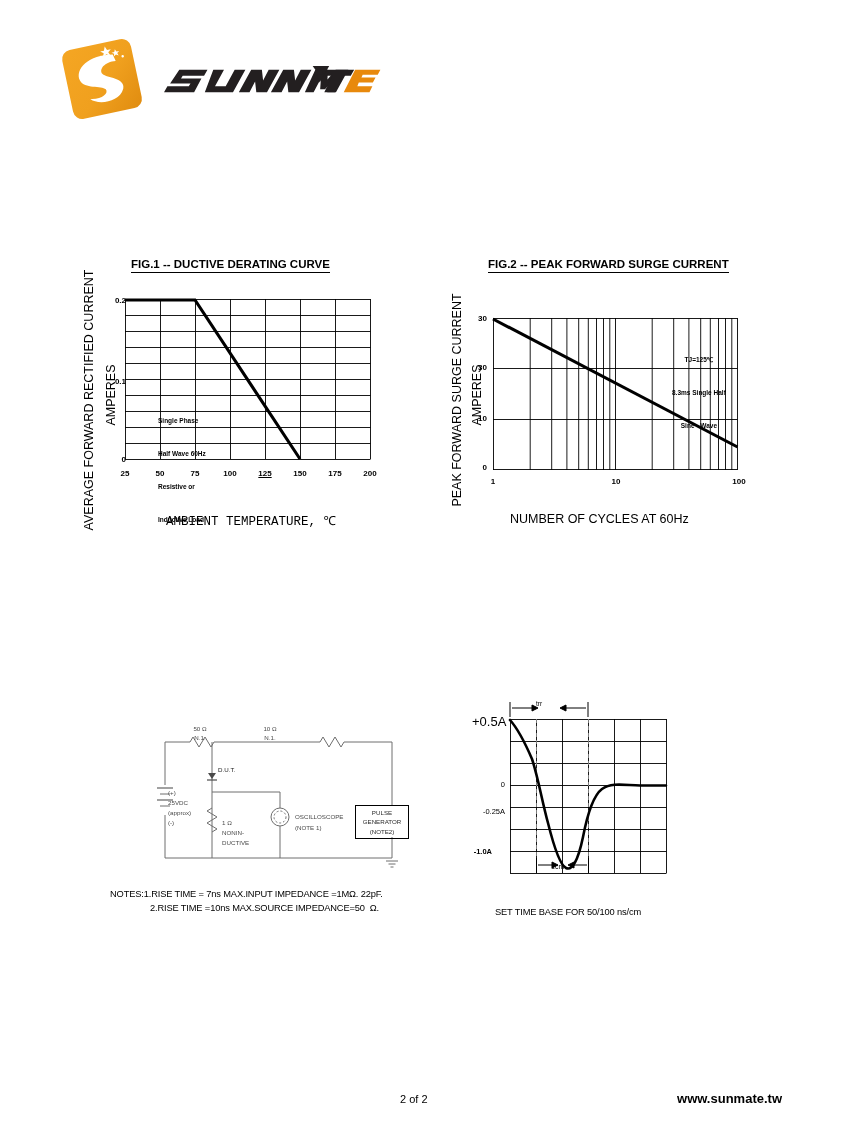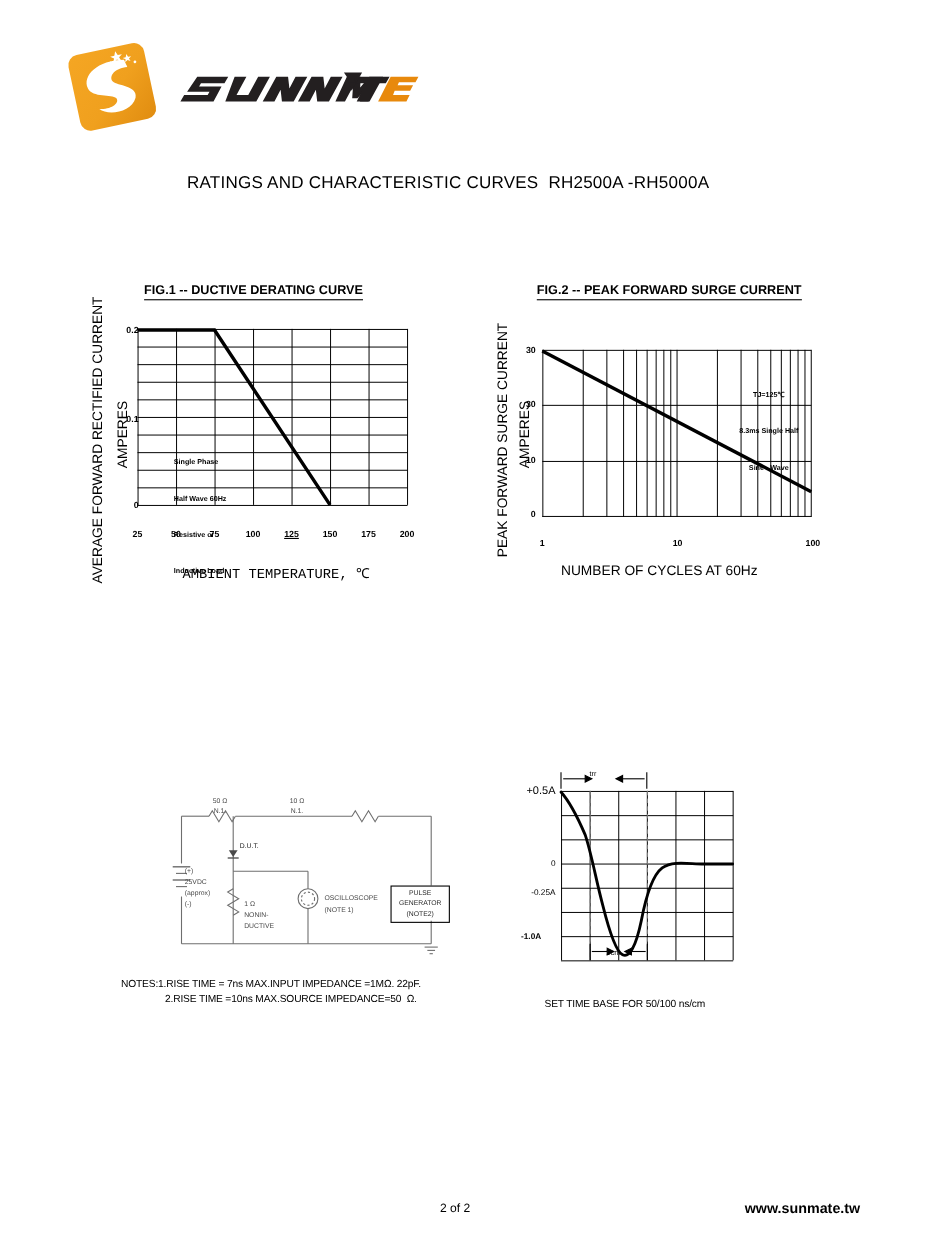--- a/index.html
+++ b/index.html
@@ -75,21 +75,21 @@
     position: absolute;
     font-size: 12.5px;
     white-space: pre;
   }
   .tick-x, .tick-y {
     position: absolute;
     font-size: 8px;
     font-weight: bold;
     white-space: pre;
   }
-  .tick-x { text-align: center; margin-top: 12px; }
+  .tick-x { text-align: center; }
   .tick-y { text-align: right; }
   .note-in-chart {
     position: absolute;
     font-size: 6.5px;
     font-weight: bold;
     line-height: 11px;
     white-space: pre;
   }
 
   
@@ -193,21 +193,20 @@
       <g fill="#231f20" transform="skewX(-14)">
         <path d="M396 12 H452 L448 24 H432 L424 58 H402 L410 24 H392 Z" transform="translate(-50,0)"></path>
       </g>
 
       <g fill="#e8890c" transform="skewX(-14) translate(4,0)">
         <path d="M400 12 H452 L449 22 H418 L417 28 H446 L443 38 H414 L413 46 H444 L441 58 H388 Z"></path>
       </g>
     </svg>
   </div>
 
-  <div id="doc-title">RATINGS AND CHARACTERISTIC CURVES  RH2500A -RH5000A</div>
 
   <div class="fig-title" style="left:131px; top:258px;">FIG.1 -- DUCTIVE DERATING CURVE</div>
 
   <div class="axis-label-v" style="left:82px; top:545px; width:290px;">AVERAGE FORWARD RECTIFIED CURRENT</div>
   <div class="axis-label-v" style="left:104px; top:440px; width:90px;">AMPERES</div>
   <div class="axis-label-h" style="left:166px; top:512px;font-family:Liberation Mono, monospace;">AMBIENT TEMPERATURE, ℃</div>
 
   <div class="tick-y" style="left:104px; top:296px; width:22px;">0.2</div>
   <div class="tick-y" style="left:104px; top:377px; width:22px;">0.1</div>
   <div class="tick-y" style="left:104px; top:455px; width:22px;">0</div>
@@ -372,21 +371,21 @@
   <div class="ckt-text" style="left:295px; top:812px;">OSCILLOSCOPE</div>
   <div class="ckt-text" style="left:295px; top:823px;">(NOTE 1)</div>
 
   <div id="pulse-gen-box">PULSE
 GENERATOR
 (NOTE2)</div>
 
   <div class="notes-line" style="left:110px; top:889px;">NOTES:1.RISE TIME = 7ns MAX.INPUT IMPEDANCE =1MΩ. 22pF.</div>
   <div class="notes-line" style="left:150px; top:903px;">2.RISE TIME =10ns MAX.SOURCE IMPEDANCE=50  Ω.</div>
 
-  <div class="tick-y" style="left:472px; top:714px; width:33px; font-size:10px; font-weight:normal;">+0.5A</div>
+  <div class="tick-y" style="left:472px; top:714px; width:33px; font-size:13px; font-weight:normal;">+0.5A</div>
   <div class="tick-y" style="left:472px; top:780px; width:33px; font-size:7.5px; font-weight:normal;">0</div>
   <div class="tick-y" style="left:467px; top:807px; width:38px; font-size:7.5px; font-weight:normal;">-0.25A</div>
   <div class="tick-y" style="left:454px; top:847px; width:38px; font-size:7.5px; font-weight:bold;">-1.0A</div>
 
   <div style="position:absolute; left:536px; top:700px; font-size:6.5px;">trr</div>
   <div style="position:absolute; left:551px; top:863px; font-size:7px;">1cm</div>
 
   <svg style="position:absolute; left:508px; top:697px;" width="180" height="180">
 
     <g stroke="#000" stroke-width="1" fill="#000">

